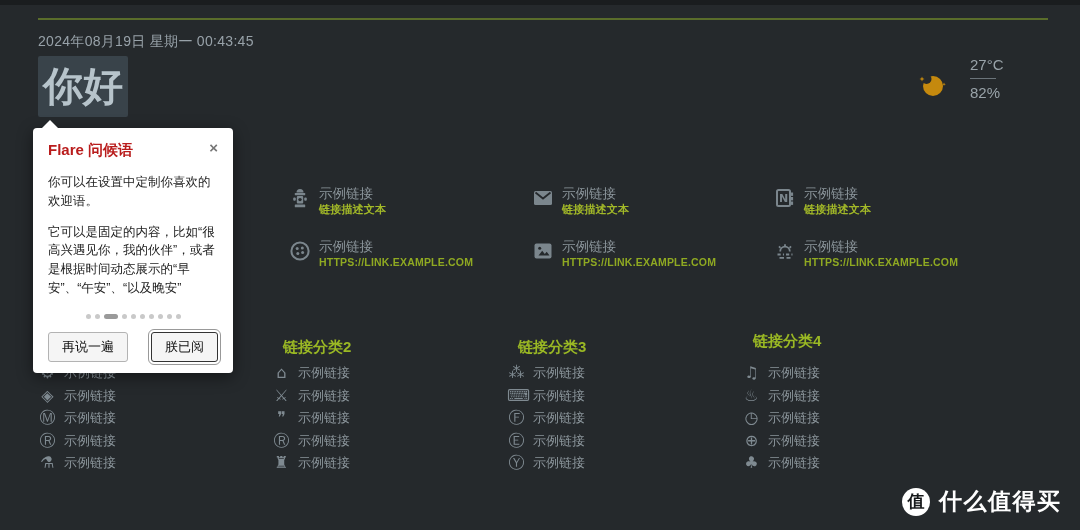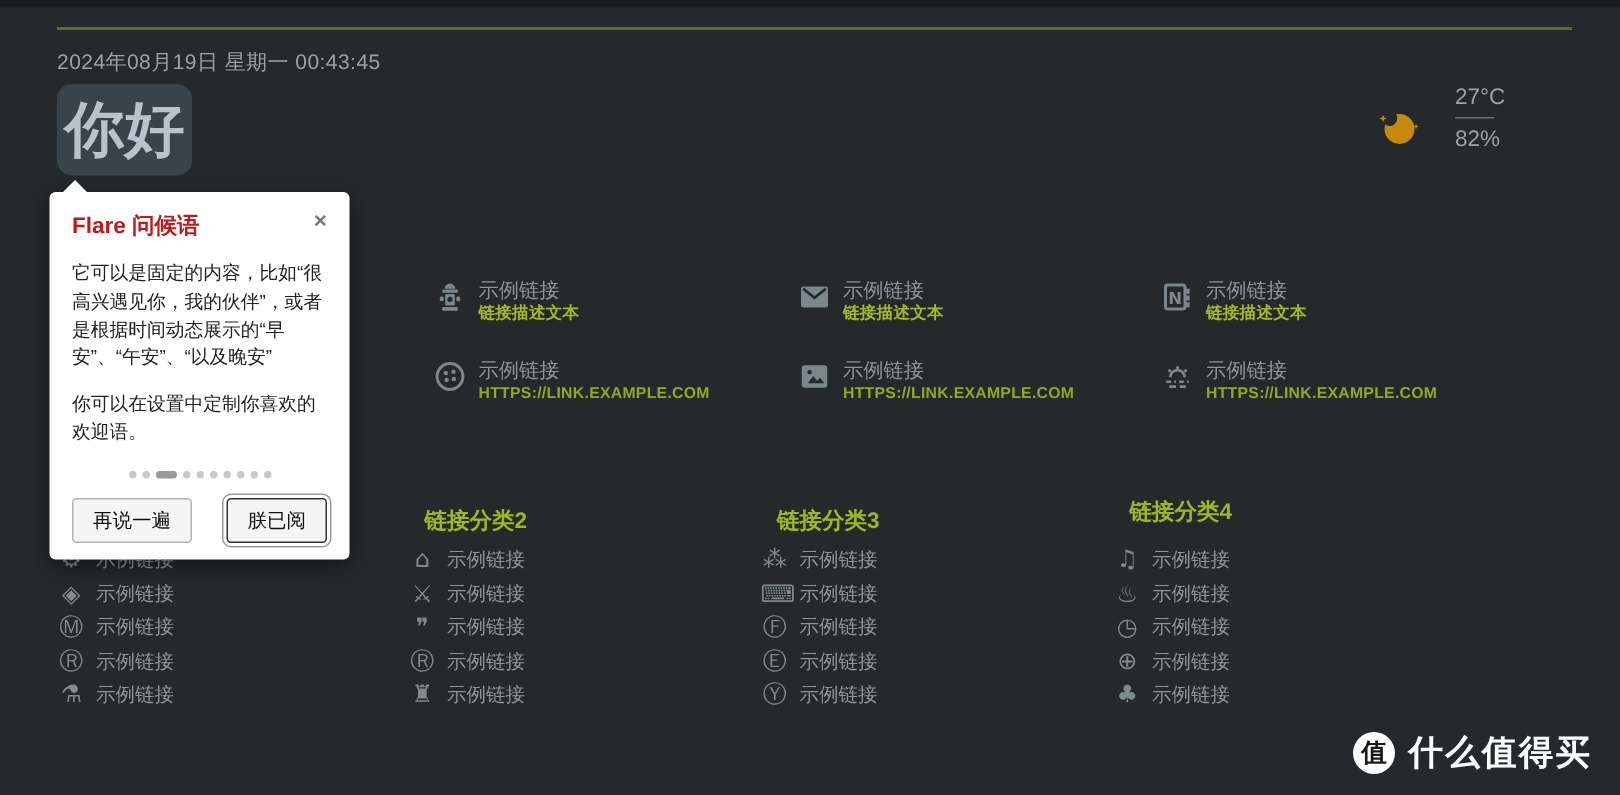--- a/index.html
+++ b/index.html
@@ -2,21 +2,21 @@
 <html><head>
 <meta charset="utf-8">
 <style>
   html,body{margin:0;padding:0;background:#101214;}
   .stage{position:relative;width:1080px;height:530px;background:#25292c;overflow:hidden;
          font-family:"Liberation Sans","DejaVu Sans",sans-serif;}
   .topbar{position:absolute;top:0;left:0;right:0;height:5px;background:#1a1d1f;}
   .topline{position:absolute;left:38px;top:18px;width:1010px;height:2px;background:#5a6d2b;}
   .date{position:absolute;left:38px;top:33px;font-size:14px;color:#98a2a9;letter-spacing:.3px;}
   .greet{position:absolute;left:38px;top:56px;width:90px;height:61px;background:#39434a;
-         border-radius:10px;display:flex;align-items:center;justify-content:center;
+         border-radius:2px;display:flex;align-items:center;justify-content:center;
          font-size:40px;font-weight:bold;color:#b7c4cb;}
   
   .weather{position:absolute;left:916px;top:56px;display:flex;gap:22px;}
   .moon-wrap{margin-top:13px;width:32px;height:32px;}
   .temp-col{color:#99a3a9;font-size:15px;line-height:17px;}
   .temp-divider{border:0;border-top:1px solid #6b747a;margin:5px 0;width:26px;}
   
   .app-item{position:absolute;display:flex;align-items:flex-start;}
   .app-icon{width:24px;height:24px;margin-right:7px;flex:0 0 auto;}
   .app-icon svg{width:24px;height:24px;display:block;}
@@ -261,22 +261,22 @@
     <div class="wm-label">什么值得买</div>
   </div>
 
   <div class="popup">
     <div class="popup-arrow"></div>
     <div class="popup-head">
       <div class="popup-title">Flare 问候语</div>
       <div class="popup-close">×</div>
     </div>
     <div class="popup-body">
+      <p>你可以在设置中定制你喜欢的欢迎语。</p>
       <p>它可以是固定的内容，比如“很高兴遇见你，我的伙伴”，或者是根据时间动态展示的“早安”、“午安”、“以及晚安”</p>
-      <p>你可以在设置中定制你喜欢的欢迎语。</p>
     </div>
     <div class="dots" id="dots">
         <span class="dot"></span>
         <span class="dot"></span>
         <span class="dot active"></span>
         <span class="dot"></span>
         <span class="dot"></span>
         <span class="dot"></span>
         <span class="dot"></span>
         <span class="dot"></span>

